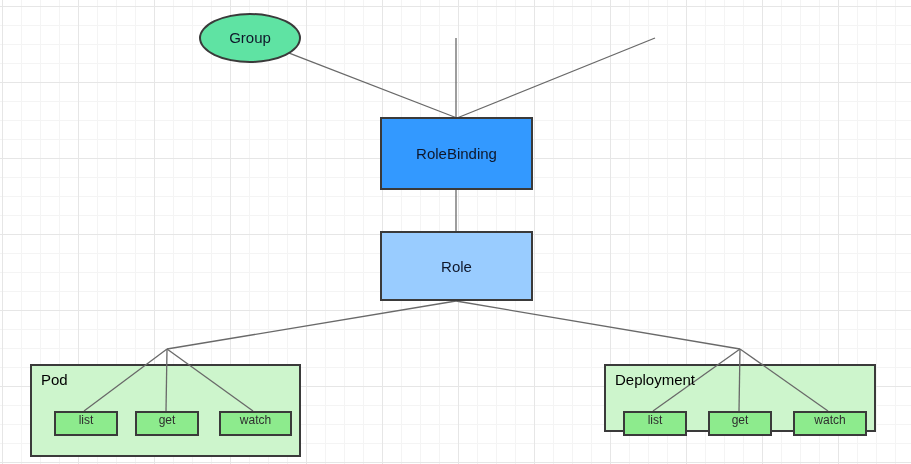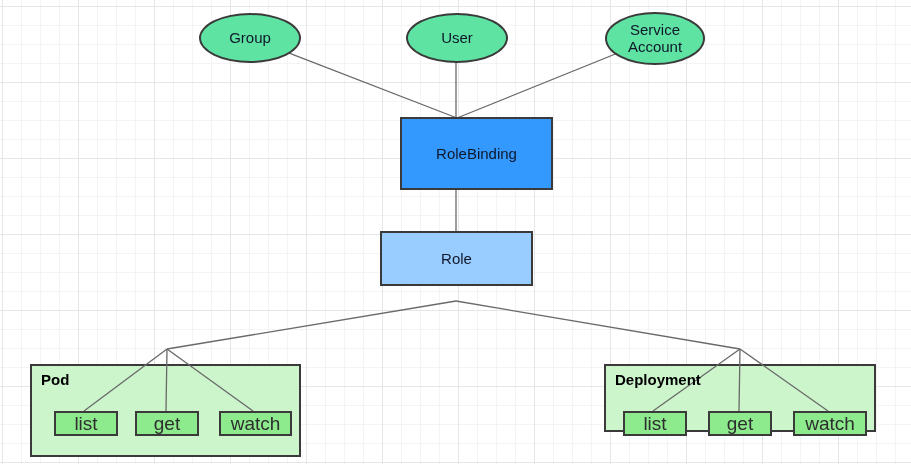--- a/index.html
+++ b/index.html
@@ -12,32 +12,32 @@
       linear-gradient(90deg,#e6e6e6 1px, transparent 1px),
       linear-gradient(#f4f4f4 1px, transparent 1px),
       linear-gradient(90deg,#f4f4f4 1px, transparent 1px);
     background-size:76px 76px,76px 76px,19px 19px,19px 19px;
     background-position:2px 6px;
   }
   .node{position:absolute;display:flex;align-items:center;justify-content:center;
         box-sizing:border-box;color:#0f172a;font-size:15px;text-align:center;z-index:3;}
   .ellipse{background:#5fe3a3;border:2.5px solid #3a3a3a;border-radius:50%;line-height:1.12;}
   .rect{border:2px solid #3a3a3a;}
-  .rolebinding{left:380px;top:117px;width:153px;height:73px;background:#3399ff;margin-left:20px;}
-  .role{left:380px;top:231px;width:153px;height:55px;background:#99ccff;}
+  .rolebinding{left:380px;top:117px;width:153px;height:73px;background:#3399ff;}
+  .role{left:380px;top:231px;width:153px;height:70px;background:#99ccff;}
   .ellipse-group{left:199px;top:13px;width:102px;height:50px;}
   .ellipse-user{left:406px;top:13px;width:102px;height:50px;}
   .ellipse-sa{left:605px;top:12px;width:100px;height:53px;padding:0 6px;}
   .container{position:absolute;box-sizing:border-box;background:#cdf5cc;border:2px solid #3a3a3a;}
   .container-pod{left:30px;top:364px;width:271px;height:93px;}
   .container-deploy{left:604px;top:364px;width:272px;height:68px;}
-  .container-label{position:absolute;left:9px;top:5px;font-size:15px;font-weight:bold;color:#000;z-index:5;}
+  .container-label{position:absolute;left:9px;top:5px;font-size:15px;font-weight:normal;color:#000;z-index:5;}
   .verb{position:absolute;top:45px;height:25px;box-sizing:border-box;background:#8deb8d;
         border:2px solid #3a3a3a;display:flex;justify-content:center;
-        font-size:19px;color:#2e2e2e;z-index:5;}
+        font-size:12px;color:#2e2e2e;z-index:5;}
   .pod-list{left:22px;width:64px;}
   .pod-get{left:103px;width:64px;}
   .pod-watch{left:187px;width:73px;}
   .dep-list{left:17px;width:64px;}
   .dep-get{left:102px;width:64px;}
   .dep-watch{left:187px;width:74px;}
   svg.edges{position:absolute;left:0;top:0;width:911px;height:464px;}
   svg.edges line{stroke:#696969;stroke-width:1.3;}
 </style>
 </head>
@@ -82,26 +82,20 @@
     <line x1="167" y1="349" x2="253" y2="411"></line>
     <line x1="456" y1="301" x2="740" y2="349"></line>
     <line x1="740" y1="349" x2="653" y2="411"></line>
     <line x1="740" y1="349" x2="739" y2="411"></line>
     <line x1="740" y1="349" x2="828" y2="411"></line>
   </svg>
 
   <div class="node ellipse ellipse-group">
     <span>Group</span>
   </div>
-  <div class="node ellipse ellipse-user">
-    <span>User</span>
-  </div>
-  <div class="node ellipse ellipse-sa">
-    <span>Service Account</span>
-  </div>
 
   <div class="node rect rolebinding">
     <span>RoleBinding</span>
   </div>
   <div class="node rect role">
     <span>Role</span>
   </div>
 
 </div>
 

